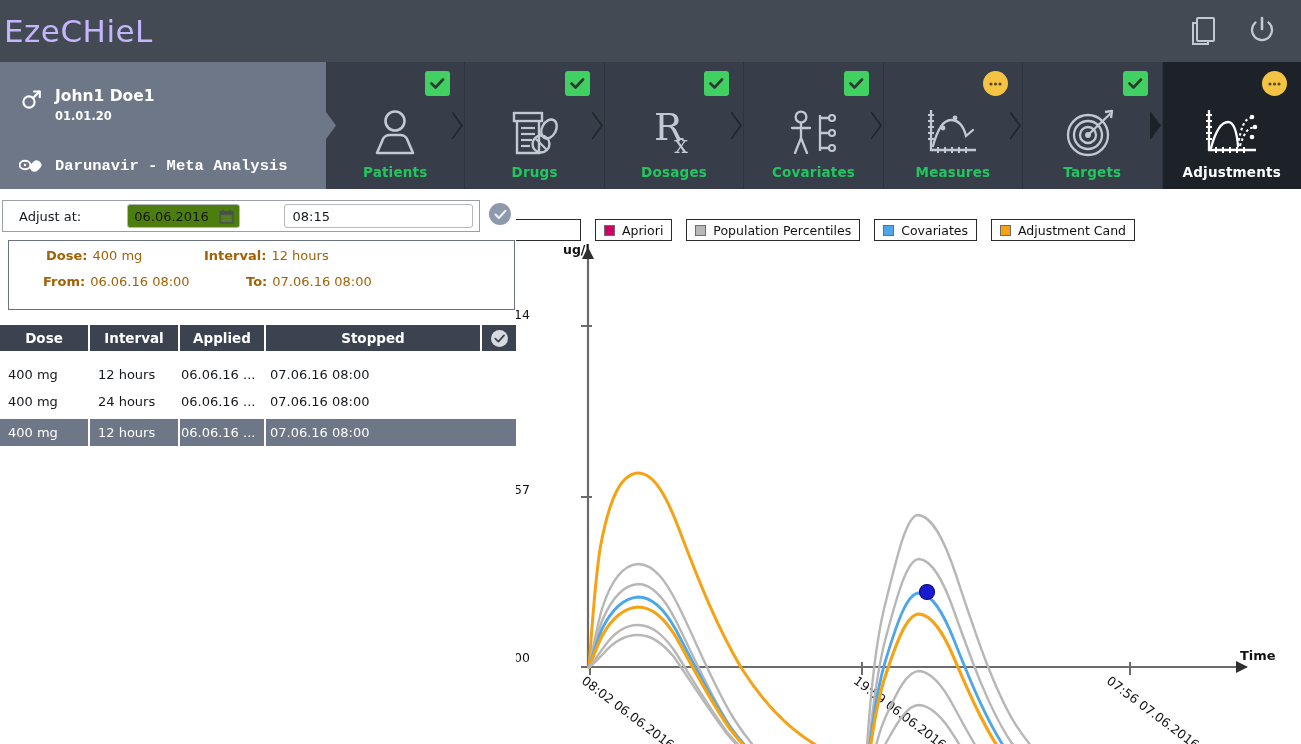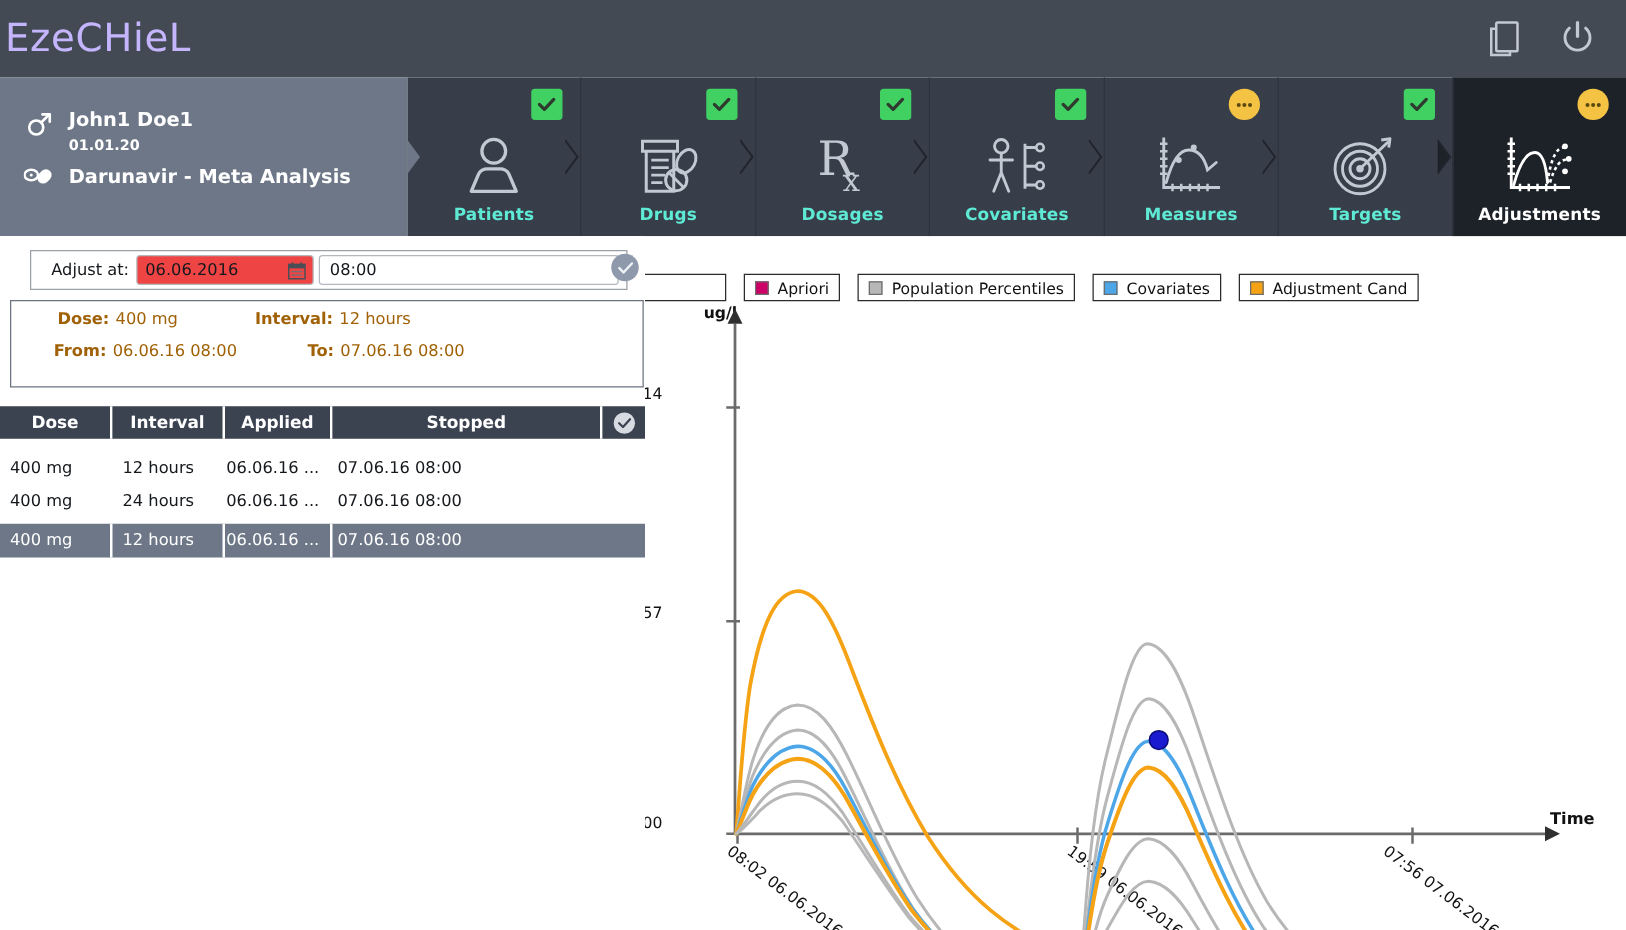--- a/index.html
+++ b/index.html
@@ -27,21 +27,21 @@
   .topicons { display: flex; align-items: center; gap: 20px; padding-right: 20px; }
   .topicon { width: 38px; height: 38px; display: flex; align-items: center; justify-content: center; cursor: pointer; }
 
   
   .patientpanel {
     position: absolute; left: 0; top: 62px; width: 326px; height: 127px;
     background: #6d7787; color: #fff;
     padding: 26px 0 0 18px;
   }
   .prow { display: flex; align-items: flex-start; gap: 11px; }
-  .prow + .prow { margin-top: 8px; }
+  .prow + .prow { margin-top: 33px; font-family: Liberation Mono, monospace; }
   .picon { width: 26px; display: flex; justify-content: center; flex: 0 0 26px; padding-top: 1px; }
   .pname { font-size: 15.5px; font-weight: bold; line-height: 1.15; }
   .pdob  { font-size: 11.5px; font-weight: bold; margin-top: 3px; }
   .pdrug { font-size: 15.5px; font-weight: bold; line-height: 1.15; padding-top: 2px; }
   .panel-arrow {
     position: absolute; left: 326px; top: 62px;
     width: 12px; height: 127px; overflow: hidden;
   }
 
   
@@ -51,47 +51,48 @@
   }
   .tab {
     position: relative; flex: 1 1 0; height: 127px;
     display: flex; flex-direction: column; align-items: center; justify-content: flex-end;
     padding-bottom: 9px; cursor: pointer;
     border-left: 1px solid #2e343d;
   }
   .tab:first-child { border-left: none; }
   .tab.active { background: #1d2229; }
   .tab .tabicon { height: 62px; display: flex; align-items: flex-end; justify-content: center; margin-bottom: 6px; }
-  .tab .tablabel { font-size: 13.5px; font-weight: bold; color: #5eead4; letter-spacing: .2px; }
+  .tab .tablabel { font-size: 13.5px; font-weight: bold; color: #22c55e; letter-spacing: .2px; }
   .tab.active .tablabel { color: #ffffff; }
   .badge {
     position: absolute; top: 9px; right: 14px; width: 25px; height: 25px;
     display: flex; align-items: center; justify-content: center;
   }
   .badge.ok { background: #41d062; border-radius: 3px; }
   .badge.warn { background: #f5c344; border-radius: 50%; }
   .tabchevron {
     position: absolute; right: -1px; top: 0; width: 13px; height: 127px;
     pointer-events: none; z-index: 3;
   }
 
   
   .leftcol {
     position: absolute; left: 0; top: 189px; width: 516px; height: 555px;
     background: #ffffff; z-index: 5;
   }
   .adjustbox {
-    position: absolute; left: 24px; top: 11px; width: 478px; height: 32px;
+    position: absolute; left: 2px; top: 11px; width: 478px; height: 32px;
     border: 1px solid #9aa0a6; background: #fff; display: flex; align-items: center;
     padding: 0 6px;
+    gap: 40px;
   }
   .adjustlabel { font-size: 13px; color: #15181c; white-space: nowrap; padding: 0 6px 0 10px; }
   .dateinput {
     position: relative; width: 148px; height: 24px; border: 1px solid #b4b8bd; border-radius: 3px;
-    background: #ef4444; display: flex; align-items: center; padding-left: 6px; margin-right: 4px;
+    background: #4d7c0f; display: flex; align-items: center; padding-left: 6px; margin-right: 4px;
   }
   .dateinput .val { font-size: 13px; color: #15181c; }
   .calicon { position: absolute; right: 5px; top: 4px; }
   .timeinput {
     width: 251px; height: 24px; border: 1px solid #b4b8bd; border-radius: 3px;
     background: #fff; display: flex; align-items: center; padding-left: 8px;
   }
   .timeinput .val { font-size: 13px; color: #15181c; }
   .circlecheck {
     position: absolute; left: 489px; top: 203px; width: 22px; height: 22px; border-radius: 50%;
@@ -502,21 +503,21 @@
             <rect x="1" y="2.5" width="13" height="11.5" fill="none" stroke="#4a4f57" stroke-width="1.2"></rect>
             <rect x="1" y="2.5" width="13" height="3.2" fill="#4a4f57"></rect>
             <line x1="4" y1="0.8" x2="4" y2="3" stroke="#4a4f57" stroke-width="1.3"></line>
             <line x1="11" y1="0.8" x2="11" y2="3" stroke="#4a4f57" stroke-width="1.3"></line>
             <line x1="3" y1="8.2" x2="12" y2="8.2" stroke="#6d727a" stroke-width="1"></line>
             <line x1="3" y1="11" x2="12" y2="11" stroke="#6d727a" stroke-width="1"></line>
           </svg>
         </span>
       </div>
       <div class="timeinput">
-        <span class="val" title="hh:mm">08:00</span>
+        <span class="val" title="hh:mm">08:15</span>
       </div>
     </div>
 
     <div class="circlecheck" style="left:489px; top:14px;">
       <svg width="13" height="11" viewBox="0 0 13 11">
         <polyline points="1.5,5.5 4.8,9 11.5,1.8" fill="none" stroke="#eef1f5" stroke-width="2" stroke-linecap="round" stroke-linejoin="round"></polyline>
       </svg>
     </div>
 
     <div class="infobox">

